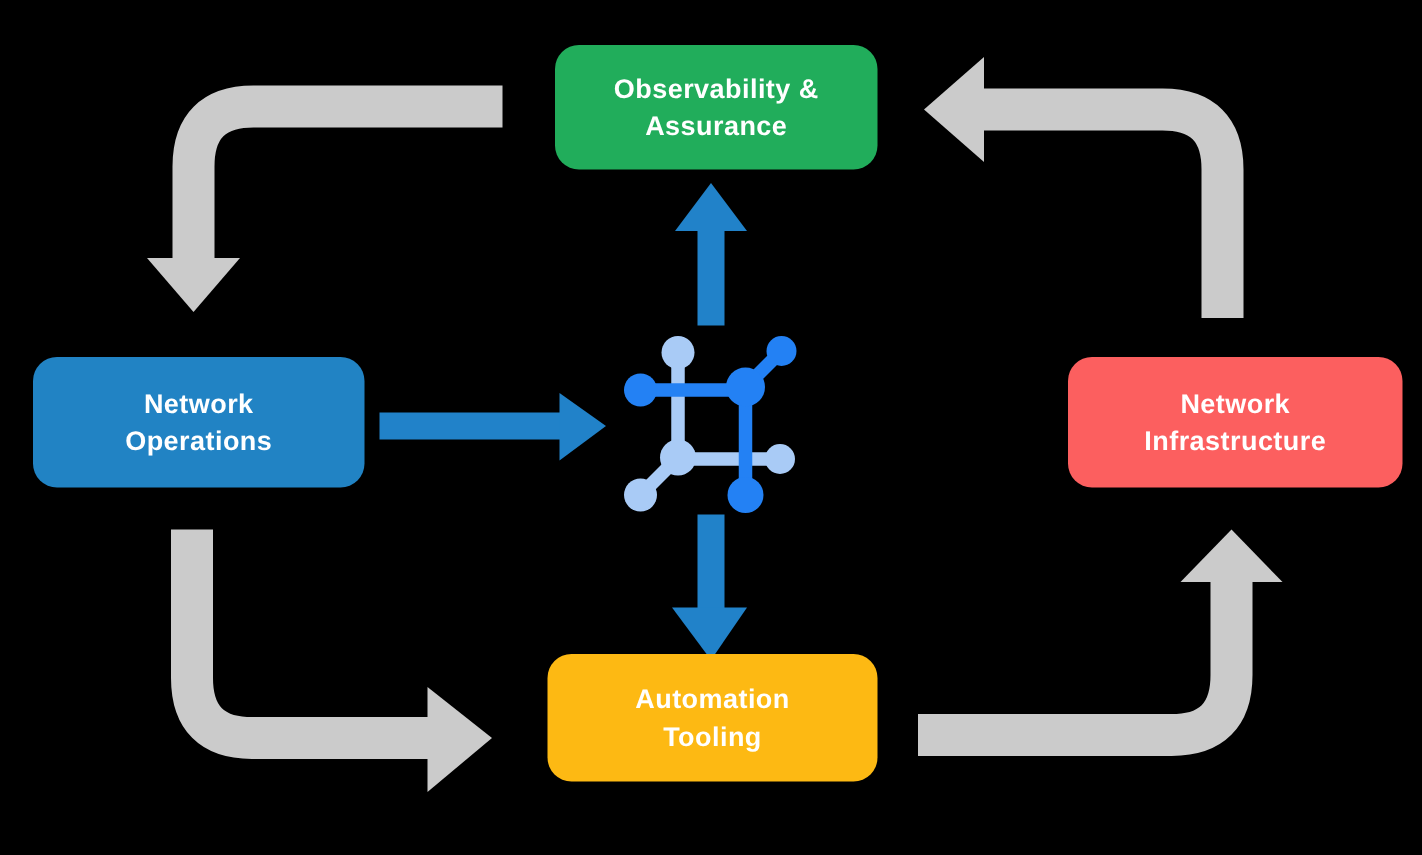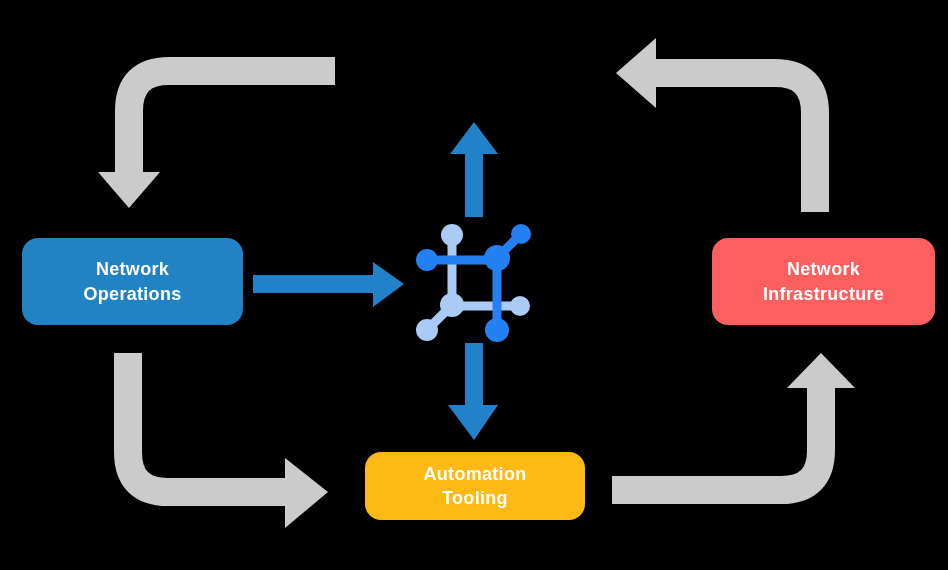--- a/index.html
+++ b/index.html
@@ -22,21 +22,21 @@
     text-align:center;
   }
   .node span{
     white-space:pre-line;
     font-size:18px;font-weight:600;
     line-height:1.35;letter-spacing:0.3px;
   }
   .node-observability{left:370px;top:30px;width:215px;height:83px;}
   .node-operations{left:22px;top:238px;width:221px;height:87px;}
   .node-infrastructure{left:712px;top:238px;width:223px;height:87px;}
-  .node-tooling{left:365px;top:452px;width:220px;height:68px;}
+  .node-tooling{left:365px;top:436px;width:220px;height:85px;}
 </style>
 </head>
 <body>
 
 <div class="canvas" style="background: rgb(0, 0, 0);">
 
   <svg class="arrow-layer" viewBox="0 0 948 570">
 
     <g style="color: rgb(203, 203, 203);">
       <g>
@@ -87,20 +87,24 @@
         <path class="ln9" d="M 497,258 L 497,330"></path>
         <path class="ln9" d="M 497,258 L 521,234"></path>
         <circle class="dot" cx="427" cy="260" r="11"></circle>
         <circle class="dot" cx="497" cy="258" r="13"></circle>
         <circle class="dot" cx="521" cy="234" r="10"></circle>
         <circle class="dot" cx="497" cy="330" r="12"></circle>
       </g>
     </g>
   </svg>
 
+  <div class="node node-observability" style="background: rgb(33, 173, 91);">
+    <span style="color: rgb(255, 255, 255);">Observability &amp;
+Assurance</span>
+  </div>
 
   <div class="node node-operations" style="background: rgb(33, 131, 196);">
     <span style="color: rgb(255, 255, 255);">Network
 Operations</span>
   </div>
 
   <div class="node node-infrastructure" style="background: rgb(252, 95, 95);">
     <span style="color: rgb(255, 255, 255);">Network
 Infrastructure</span>
   </div>

